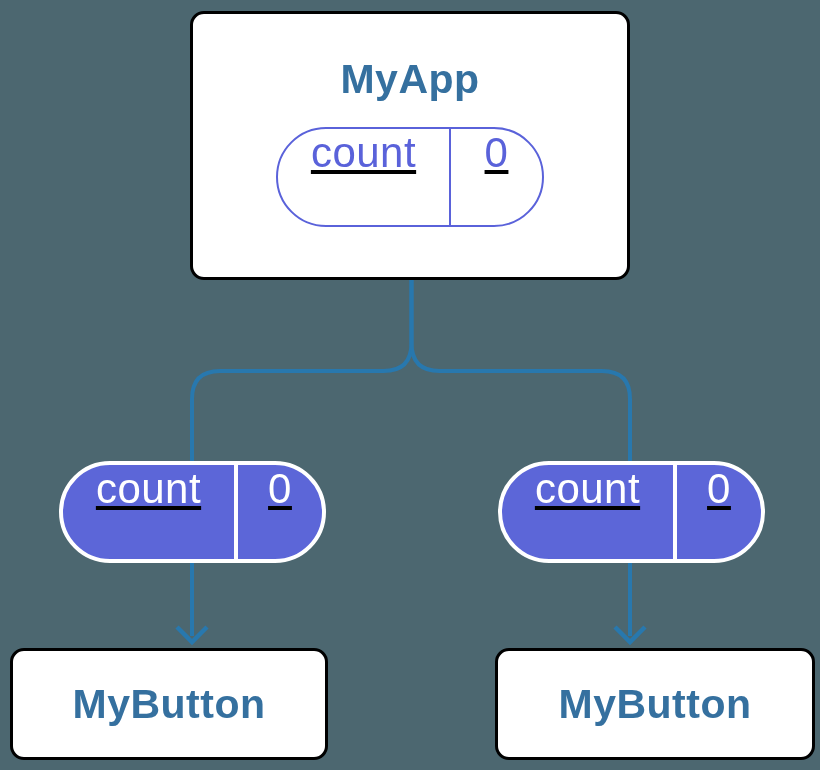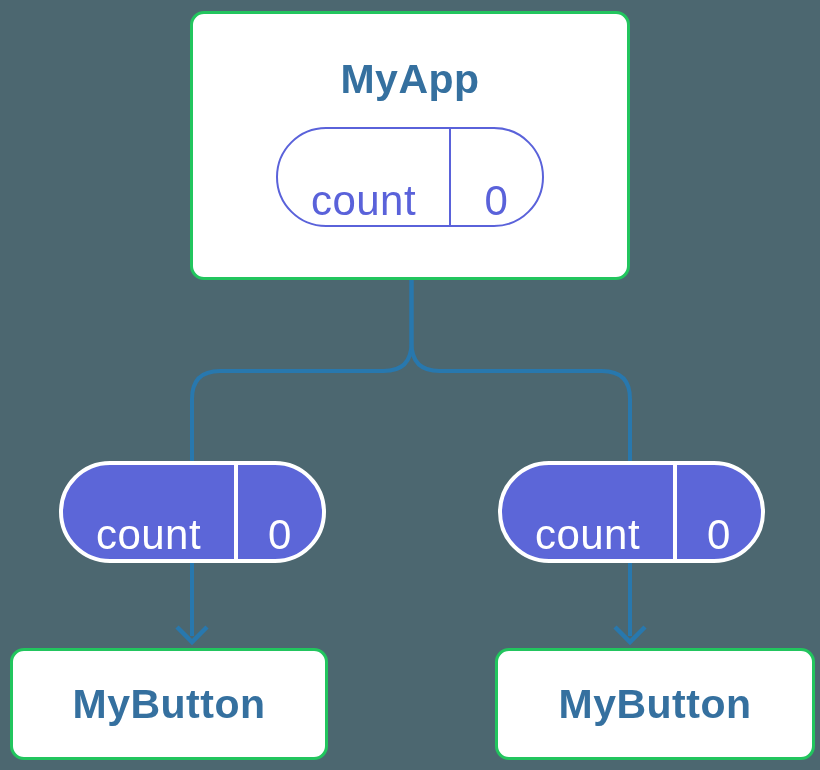--- a/index.html
+++ b/index.html
@@ -15,21 +15,21 @@
     overflow: hidden;
   }
   .connectors {
     position: absolute;
     left: 0; top: 0;
     width: 820px; height: 770px;
   }
   .node {
     position: absolute;
     background: #ffffff;
-    border: 3px solid #22c55e;
+    border: 3px solid #000000;
     border-radius: 14px;
     box-sizing: border-box;
     display: flex;
     flex-direction: column;
     align-items: center;
     justify-content: center;
   }
   .node-title {
     color: #35709f;
     font-size: 41px;
@@ -49,22 +49,23 @@
 
   .pill {
     display: flex;
     align-items: stretch;
     box-sizing: border-box;
     border-radius: 52px;
     overflow: hidden;
   }
   .pill-key-section, .pill-value-section {
     display: flex;
-    align-items: flex-end;
+    align-items: flex-start;
     justify-content: center;
+    text-decoration: underline;
   }
   .pill-key-section { width: 171px; flex: none; }
   .pill-value-section { flex: 1; }
 
   .pill-outline {
     width: 268px; height: 100px;
     border: 2.5px solid #5a62da;
     background: #ffffff;
   }
   .pill-outline .pill-key-section { border-right: 2.5px solid #5a62da; }

